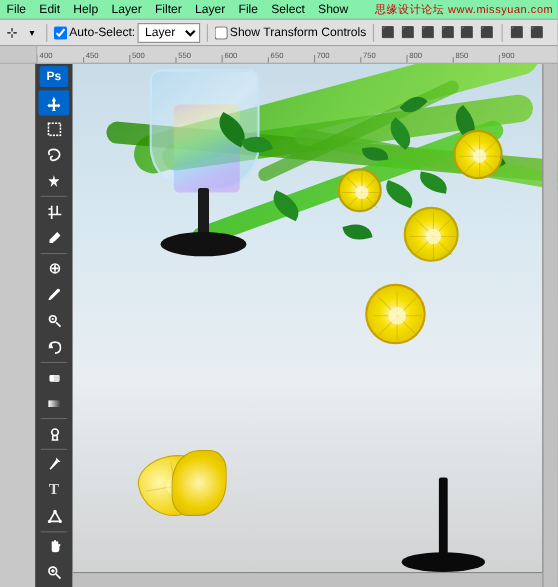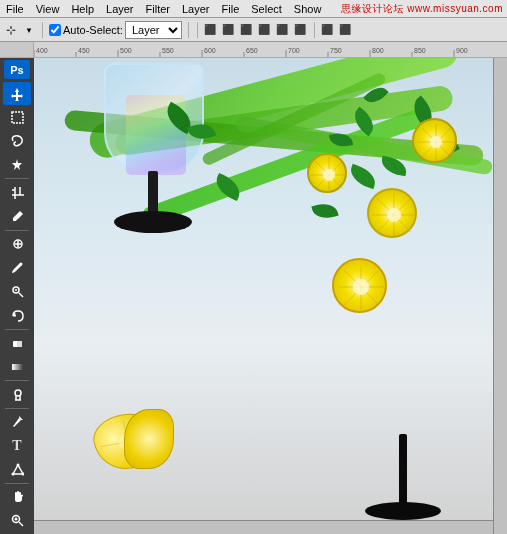--- a/index.html
+++ b/index.html
@@ -2,21 +2,21 @@
 <html><head>
   <meta charset="utf-8">
   <style>
     * { margin: 0; padding: 0; box-sizing: border-box; }
     body { width: 507px; height: 534px; overflow: hidden; background: #c8c8c8; font-family: Arial, sans-serif; font-size: 11px; }
 
     
     #menubar {
       display: flex;
       align-items: center;
-      background: #e5e5e5;
+      background: #86efac;
       border-bottom: 1px solid #999;
       height: 18px;
       padding: 0 4px;
       gap: 8px;
     }
     .menu-item {
       font-size: 11px;
       color: #000;
       cursor: pointer;
       padding: 0 2px;
@@ -55,20 +55,21 @@
       padding: 1px 2px;
       cursor: pointer;
       height: 18px;
     }
     .options-checkbox-group { display: flex; align-items: center; gap: 2px; }
 
     
     #main {
       display: flex;
       height: calc(534px - 18px - 24px - 16px);
+      padding-left: 32px;
     }
 
     
     #toolbar {
       width: 34px;
       background: #3d3d3d;
       display: flex;
       flex-direction: column;
       align-items: center;
       padding: 2px 0;
@@ -327,21 +328,21 @@
       border-bottom: 1px solid #aaa;
       overflow: hidden;
       position: relative;
     }
   </style>
 </head>
 <body>
 
 <div id="menubar">
   <span class="menu-item">File</span>
-  <span class="menu-item">View</span>
+  <span class="menu-item">Edit</span>
   <span class="menu-item">Help</span>
   <span class="menu-item">Layer</span>
   <span class="menu-item">Filter</span>
   <span class="menu-item">Layer</span>
   <span class="menu-item">File</span>
   <span class="menu-item">Select</span>
   <span class="menu-item">Show</span>
   <span class="menu-watermark">思缘设计论坛 www.missyuan.com</span>
 </div>
 
@@ -351,20 +352,24 @@
   <div class="options-separator"></div>
   <div class="options-checkbox-group">
     <input type="checkbox" class="options-checkbox" checked="" style="">
     <span class="options-label">Auto-Select:</span>
     <select class="options-dropdown">
       <option>Layer</option>
       <option>Group</option>
     </select>
   </div>
   <div class="options-separator"></div>
+  <div class="options-checkbox-group">
+    <input type="checkbox" class="options-checkbox" style="">
+    <span class="options-label">Show Transform Controls</span>
+  </div>
   <div class="options-separator"></div>
   <div class="move-icon" style="font-size:10px;">⬛</div>
   <div class="move-icon" style="font-size:10px;">⬛</div>
   <div class="move-icon" style="font-size:10px;">⬛</div>
   <div class="move-icon" style="font-size:10px;">⬛</div>
   <div class="move-icon" style="font-size:10px;">⬛</div>
   <div class="move-icon" style="font-size:10px;">⬛</div>
   <div class="options-separator"></div>
   <div class="move-icon" style="font-size:10px;">⬛</div>
   <div class="move-icon" style="font-size:10px;">⬛</div>

